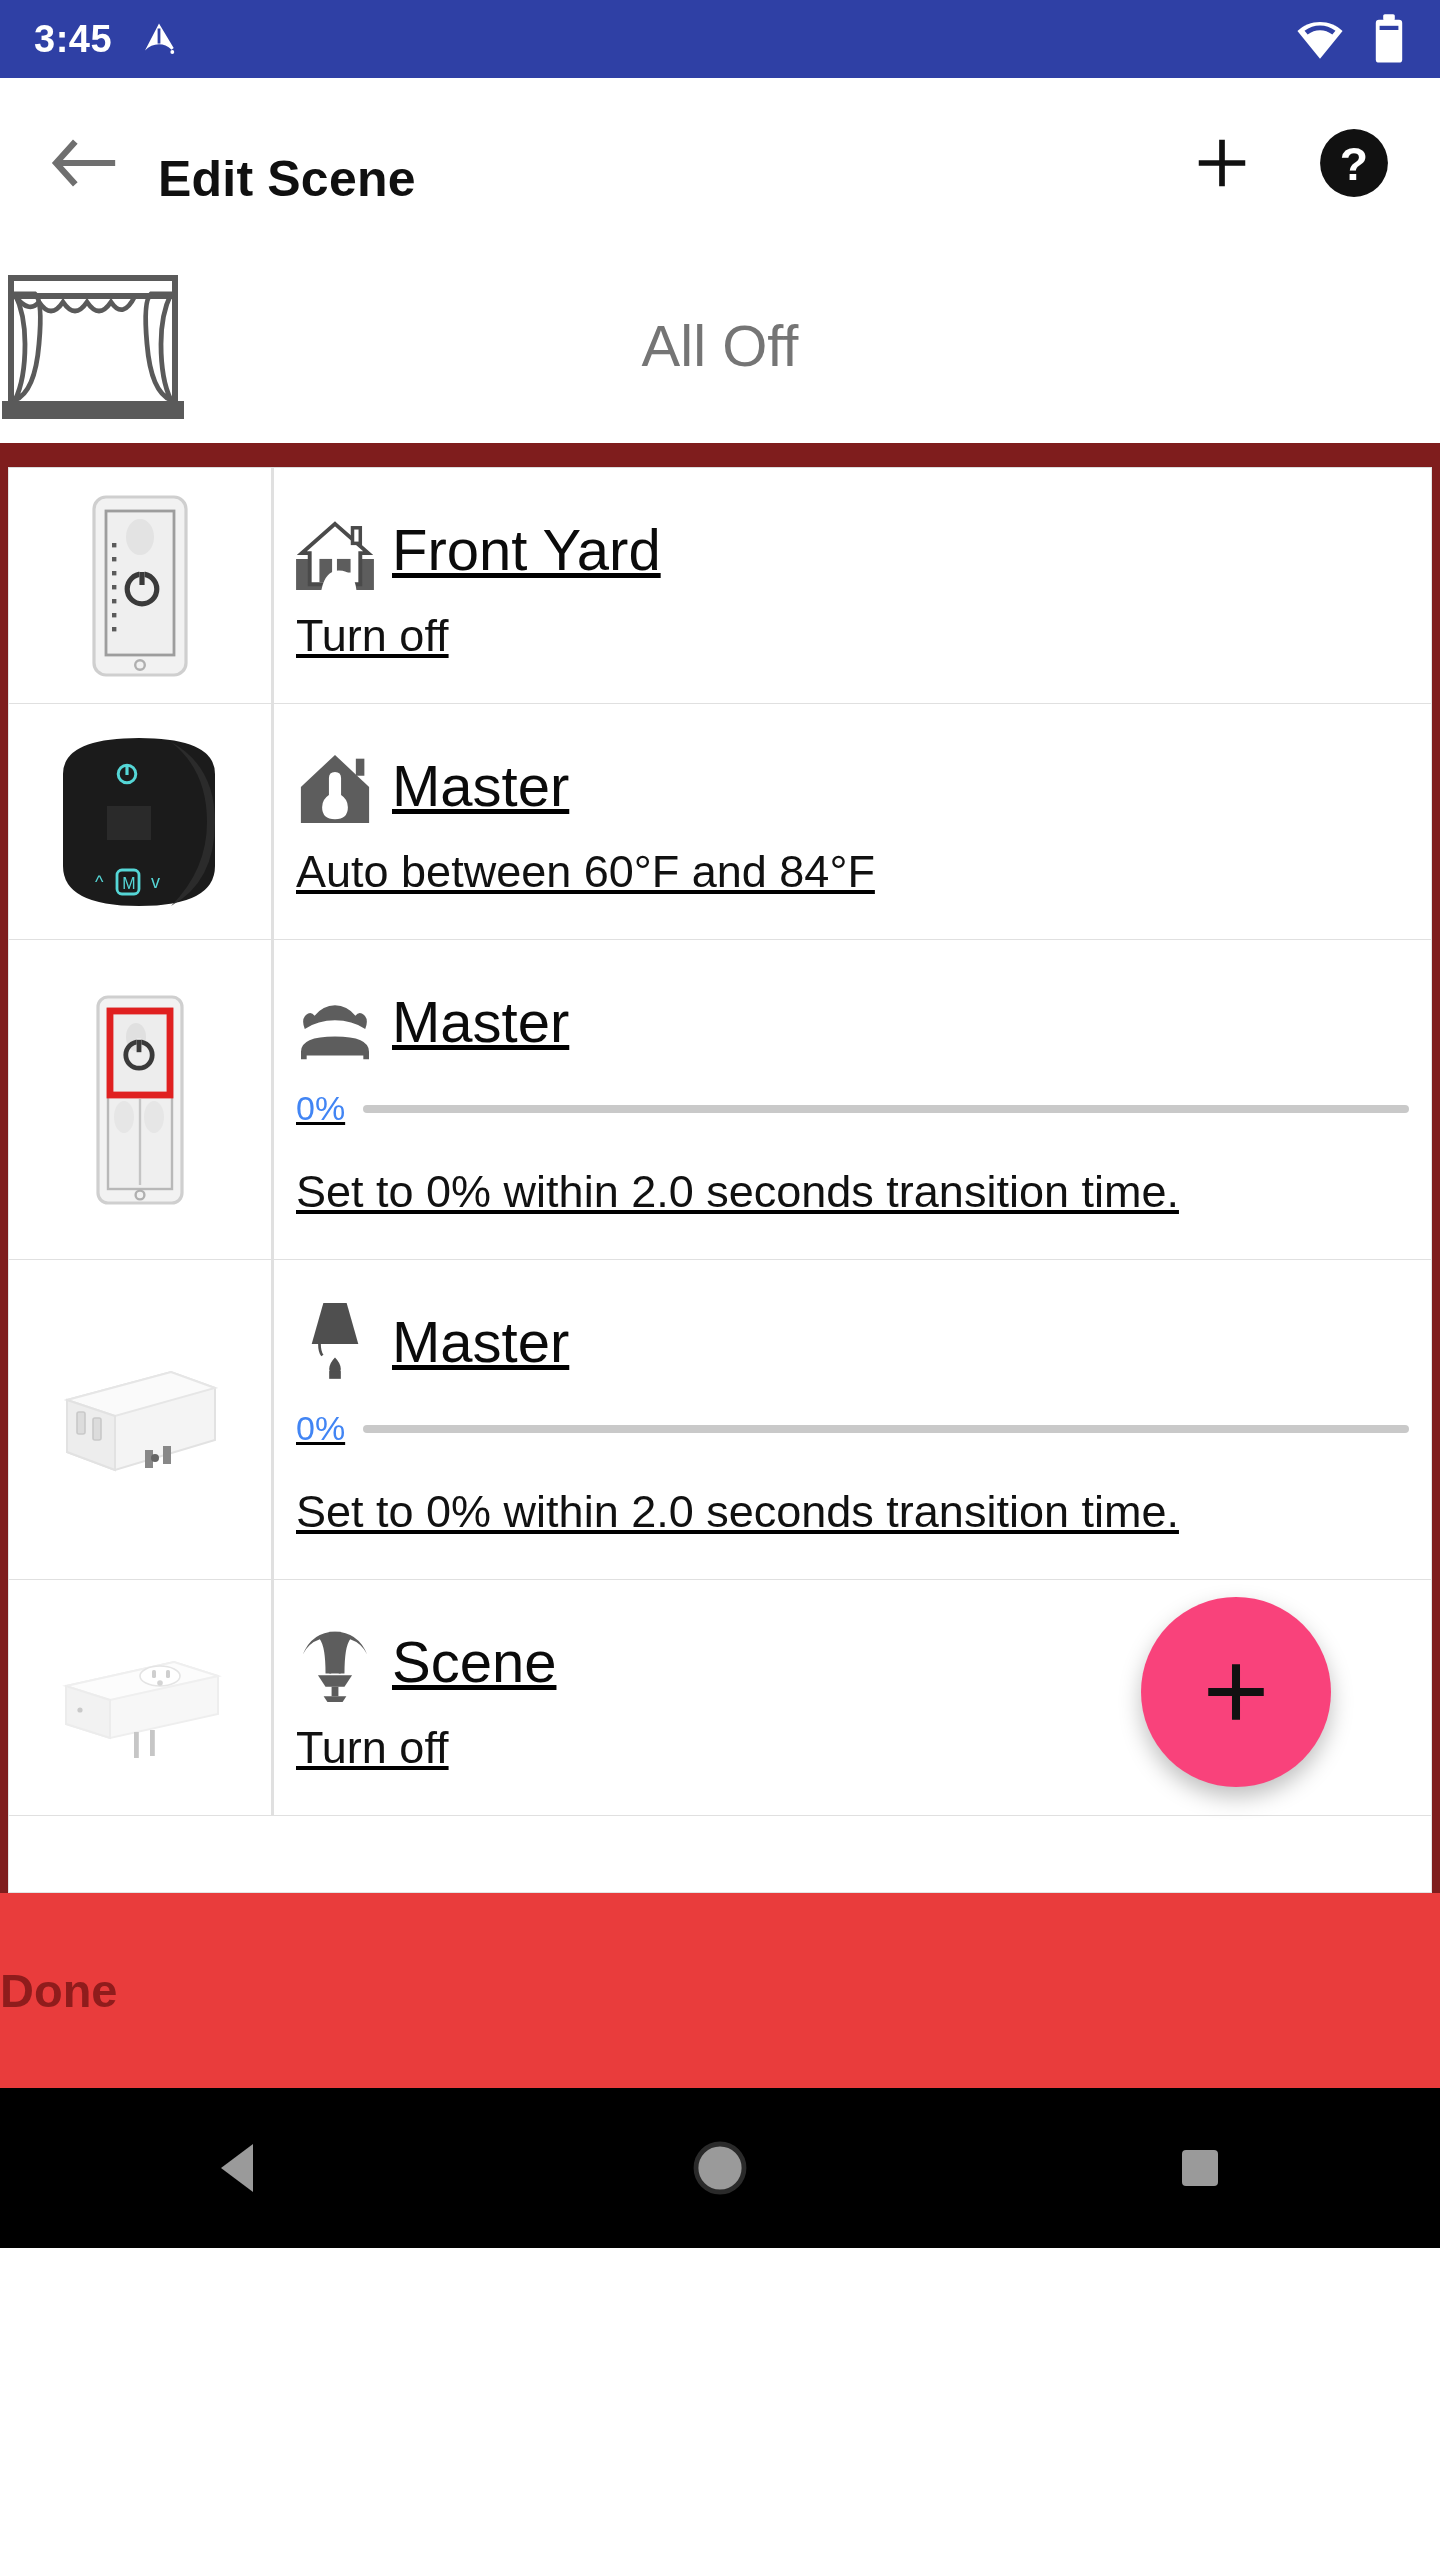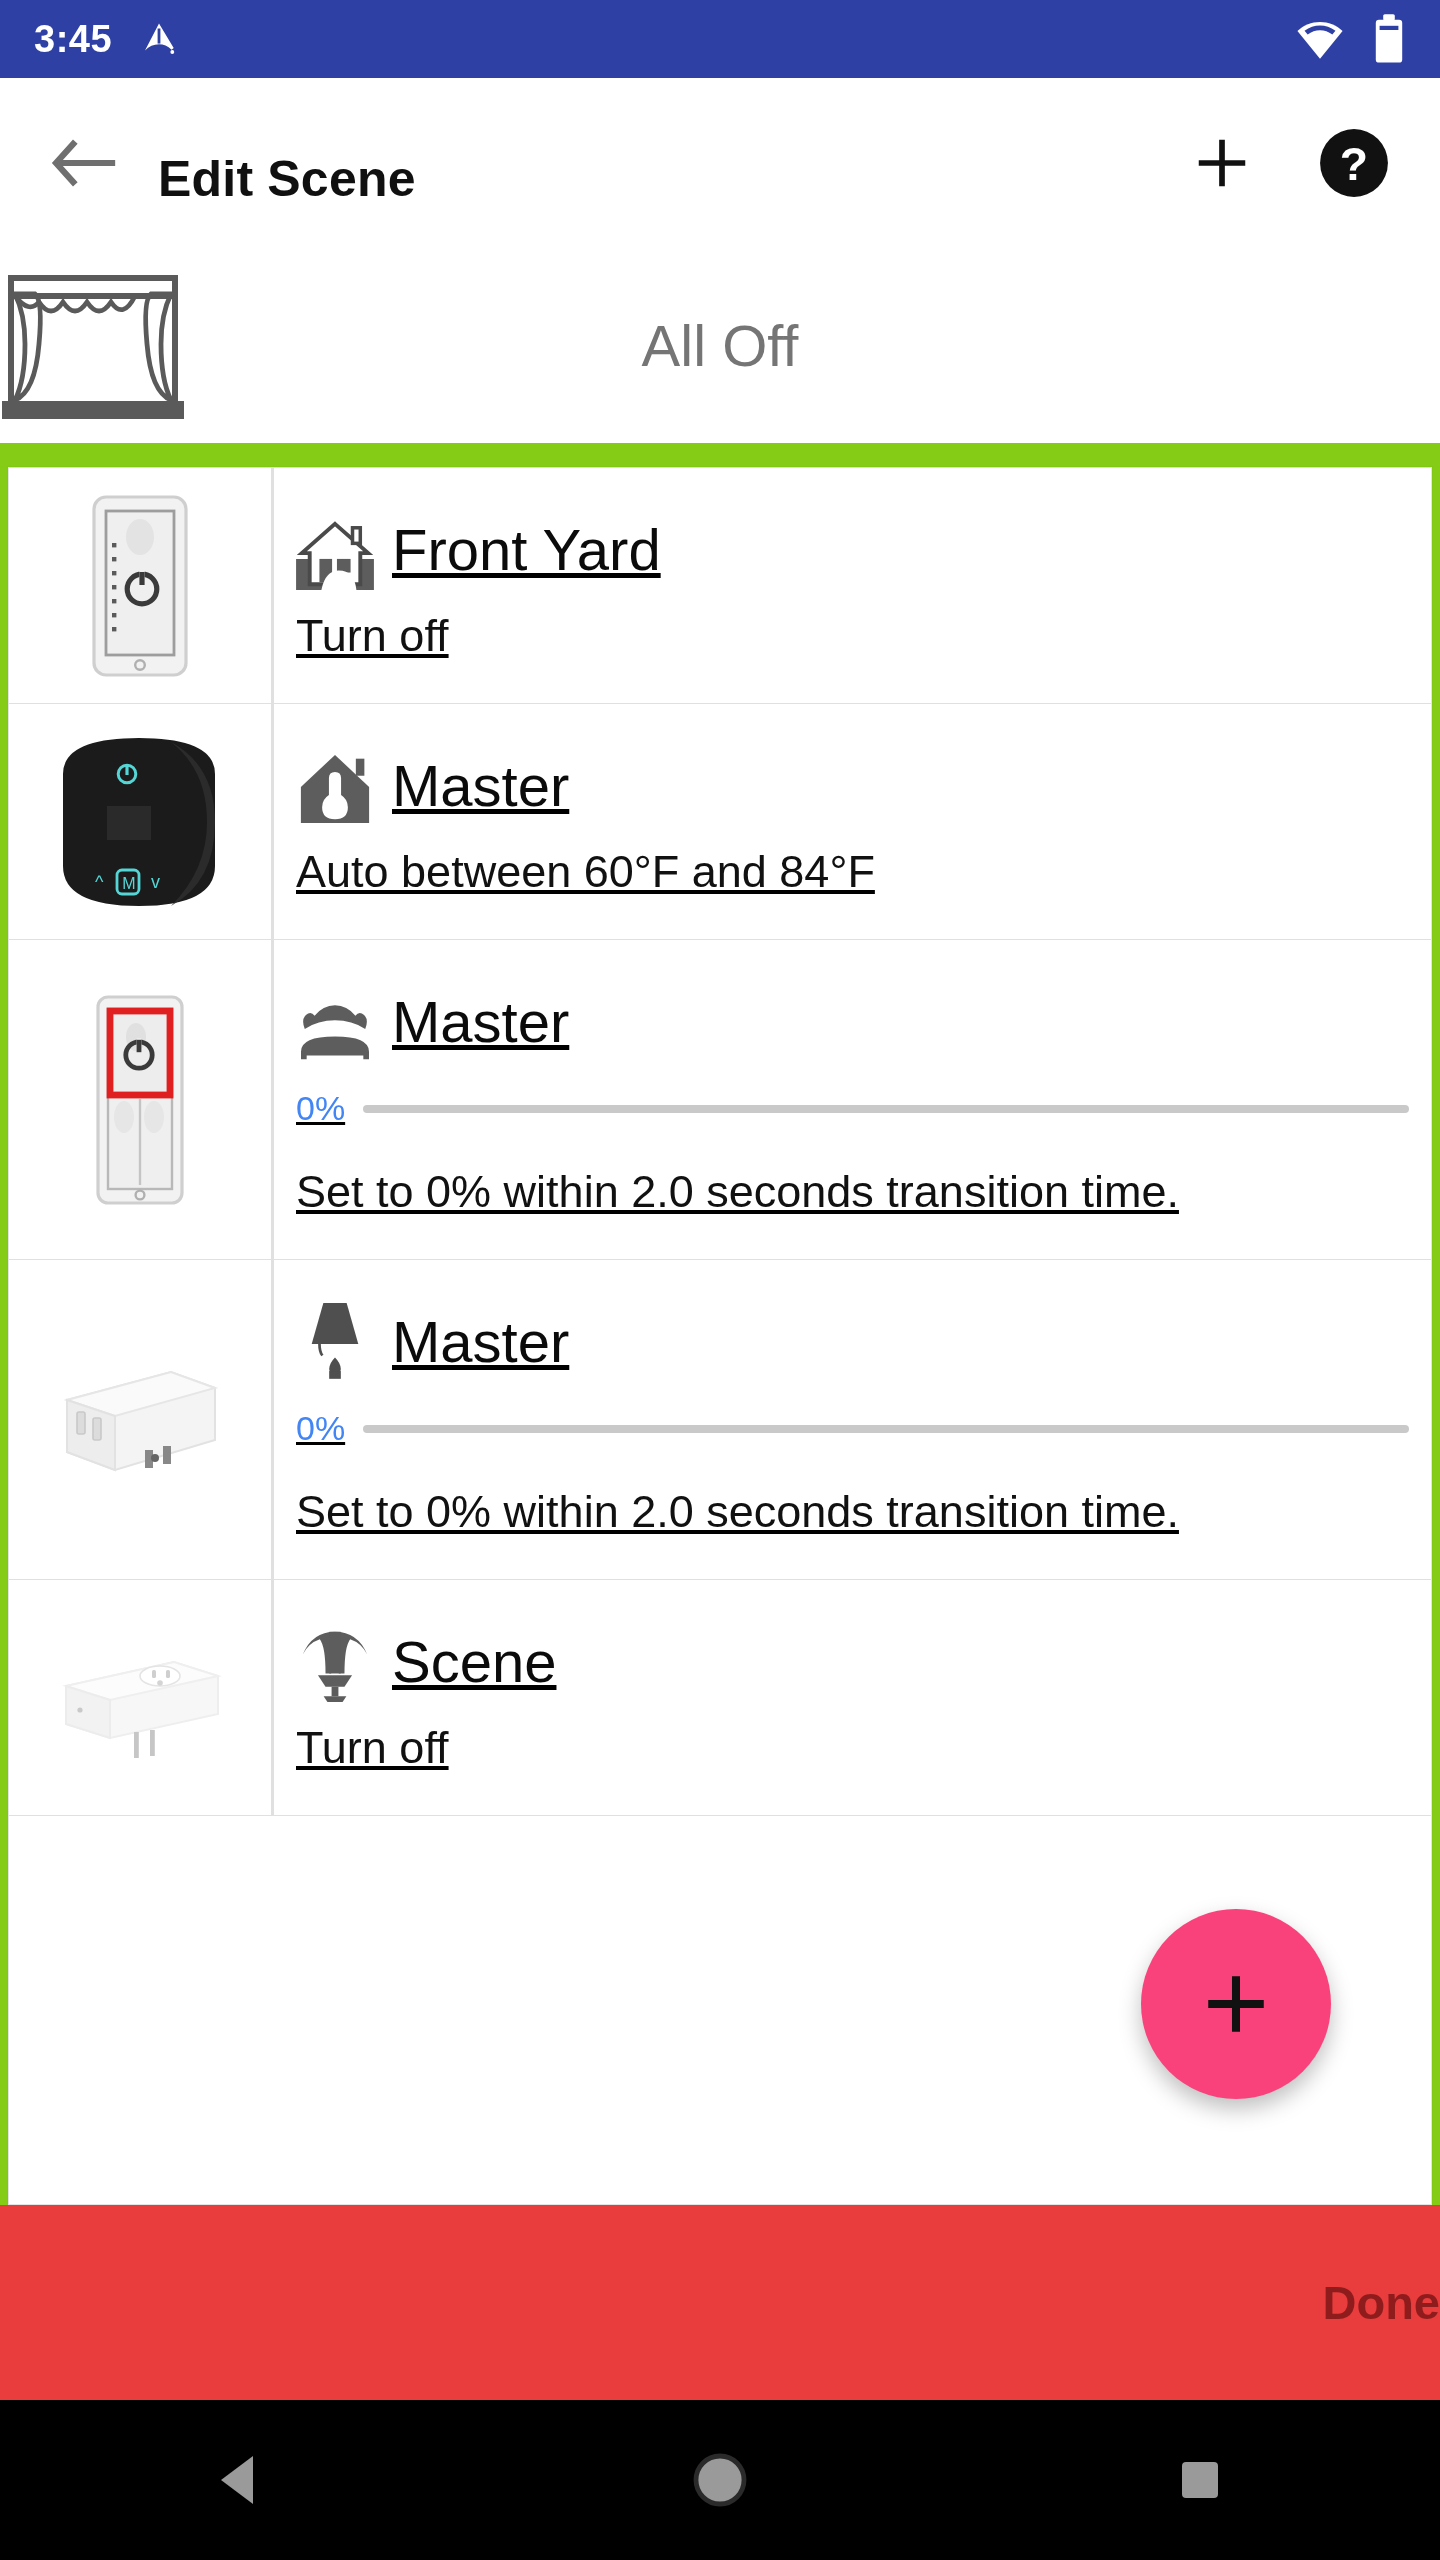--- a/index.html
+++ b/index.html
@@ -2,21 +2,21 @@
 <html><head>
 <meta charset="utf-8">
 <style>
   * { margin:0; padding:0; box-sizing:border-box; }
   html, body {
     width:1440px; height:2560px;
     background:#ffffff;
     font-family:"Liberation Sans", sans-serif;
     overflow:hidden;
   }
-  #screen { position:relative; width:1440px; height:2560px; background:#84cc16; }
+  #screen { position:relative; width:1440px; height:2248px; background:#7f1d1d; }
 
   
   .status-bar{
     height:78px; background:#2F40A5; display:flex; align-items:center;
     padding:0 34px; color:#fff;
   }
   .status-time{ font-size:38px; font-weight:700; letter-spacing:.5px; }
   .status-left-icons{ display:flex; align-items:center; margin-left:26px; }
   .status-spacer{ flex:1; }
   .status-right-icons{ display:flex; align-items:center; gap:26px; }
@@ -80,21 +80,21 @@
     position:absolute; right:100px; bottom:105px;
     width:190px; height:190px; border-radius:50%;
     background:#F9427B;
     box-shadow:0 10px 22px rgba(0,0,0,0.25);
     display:flex; align-items:center; justify-content:center;
   }
 
   
   .done-bar{
     position:absolute; left:0; right:0; bottom:160px; height:195px;
-    background:#E93C3C; display:flex; align-items:center; justify-content:flex-end;
+    background:#E93C3C; display:flex; align-items:center; justify-content:flex-start;
   }
   .done-label{ font-size:47px; color:#8F1C1C; font-weight:700; }
 
   
   .nav-bar{
     position:absolute; left:0; right:0; bottom:0; height:160px; background:#000;
     display:flex; align-items:center; justify-content:space-around;
   }
   .nav-btn{ width:150px; height:160px; display:flex; align-items:center; justify-content:center; }
 </style>

